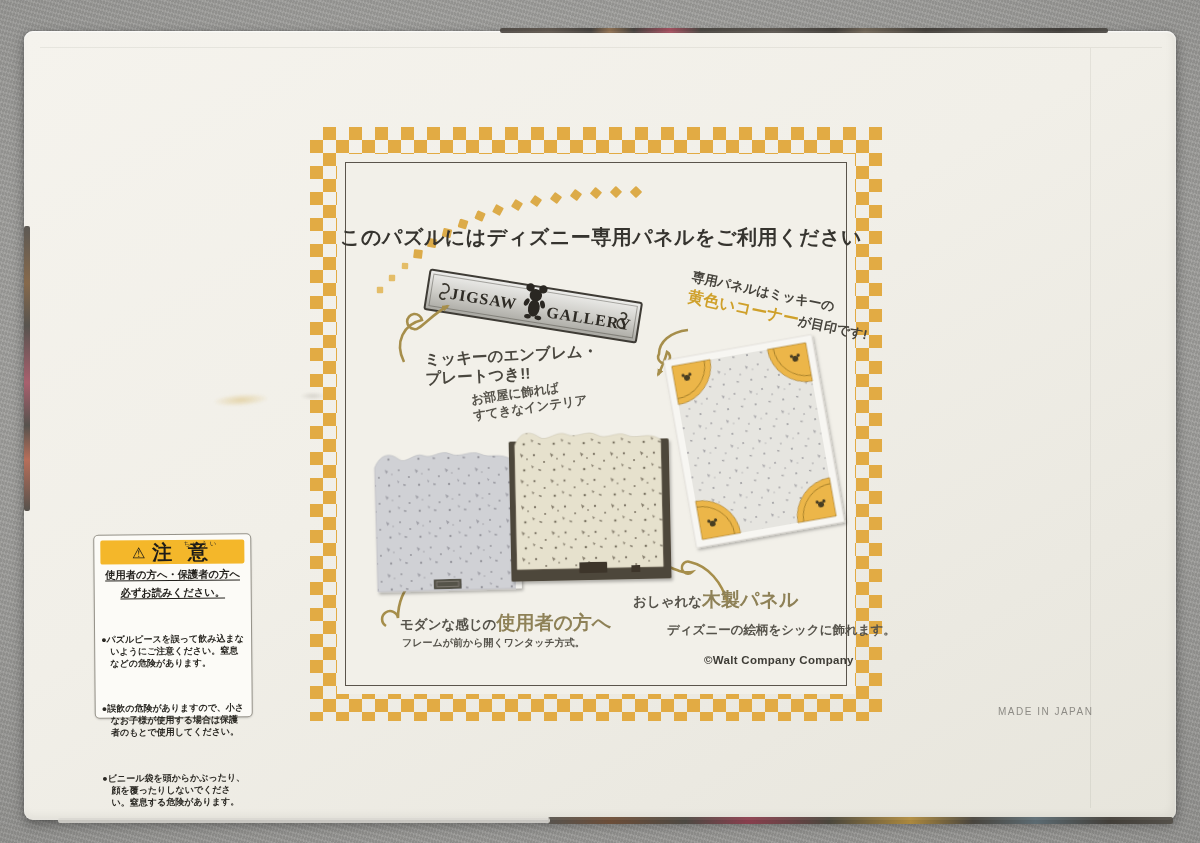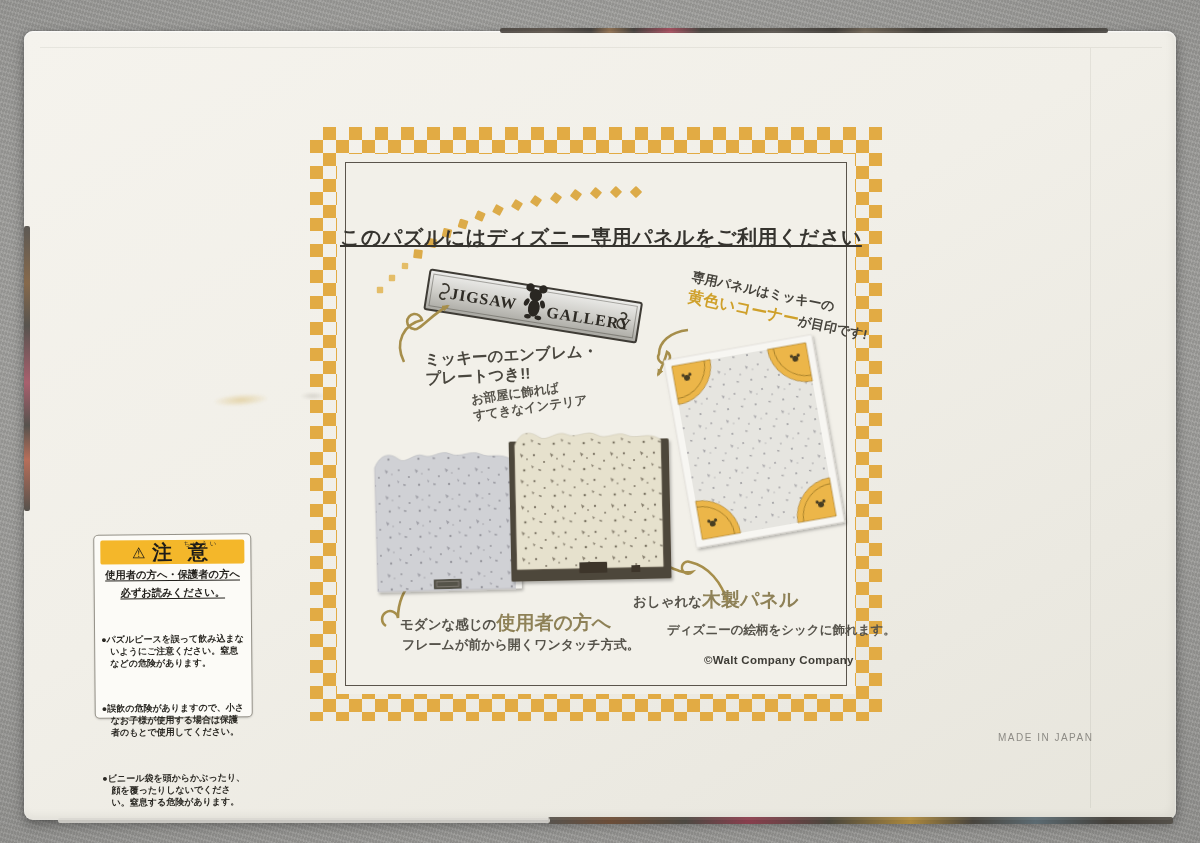--- a/index.html
+++ b/index.html
@@ -41,35 +41,35 @@
   .frame{
     left:310px;top:127px;width:572px;height:594px;
     background:conic-gradient(#e2ab44 90deg, rgba(0,0,0,0) 90deg 180deg, #e2ab44 180deg 270deg, rgba(0,0,0,0) 270deg);
     background-size:26px 26px;
   }
   .frame-inner{position:absolute;inset:27px;background:#f2f0e9;}
   .frame-inner::before{content:"";position:absolute;inset:8px;border:1.5px solid #5a544b;}
 
   
   .title{left:340px;top:224px;width:520px;text-align:center;
-    font-size:20px;font-weight:bold;color:#36342f;letter-spacing:.5px;white-space:nowrap;text-decoration:underline;}
+    font-size:20px;font-weight:bold;color:#36342f;letter-spacing:.5px;white-space:nowrap;}
 
   
   .note{color:#45423b;transform-origin:left top;white-space:nowrap;}
   .emblem-note{left:424px;top:350px;transform:rotate(-3deg);font-size:15.5px;font-weight:bold;line-height:1.25;color:#4a473f;}
   .interior-note{left:470px;top:392px;transform:rotate(-8deg);font-size:12.5px;font-weight:bold;line-height:1.3;color:#56534b;}
   .corner-note{left:694px;top:268px;transform:rotate(12deg);font-size:13px;font-weight:bold;line-height:1.4;color:#45423b;}
   .corner-hl{font-size:16px;color:#cfa02a;}
   .alum-note{left:400px;top:610px;font-size:13.5px;font-weight:bold;color:#56534b;}
   .alum-note .panel-name,.wood-note .panel-name{font-size:19px;color:#8e8157;}
-  .alum-desc{left:402px;top:636px;font-size:13px;font-weight:bold;color:#56534b;}
+  .alum-desc{left:402px;top:636px;font-size:10px;font-weight:bold;color:#56534b;}
   .wood-note{left:633px;top:587px;font-size:13.5px;font-weight:bold;color:#56534b;}
   .wood-desc{left:635px;top:622px;font-size:12.5px;font-weight:bold;color:#56534b;margin-left:32px;}
   .copyright{left:704px;top:654px;font-size:11.5px;font-weight:bold;color:#3e3c36;letter-spacing:.3px;}
-  .made-in{left:998px;top:706px;font-size:10px;color:#8d8b85;letter-spacing:1.5px;margin-top:26px;}
+  .made-in{left:998px;top:706px;font-size:10px;color:#8d8b85;letter-spacing:1.5px;}
 
   
   .caution{left:94px;top:534px;width:158px;height:184px;background:#fcfbf7;
     border:1px solid #96938a;border-radius:5px;box-shadow:0 1px 2px rgba(0,0,0,.15);
     transform:rotate(-.5deg);padding:5px 6px;box-sizing:border-box;}
   .caution-header{position:relative;height:24px;background:#f4b72a;border-radius:2px;
     display:flex;align-items:center;justify-content:center;gap:7px;color:#1e1c18;}
   .caution-header .tri{font-size:15px;line-height:1;}
   .caution-header .ttl{font-size:20px;font-weight:bold;letter-spacing:5px;}
   .caution-furi{position:absolute;top:0px;right:26px;font-size:6.5px;letter-spacing:2px;color:#2a2824;}

